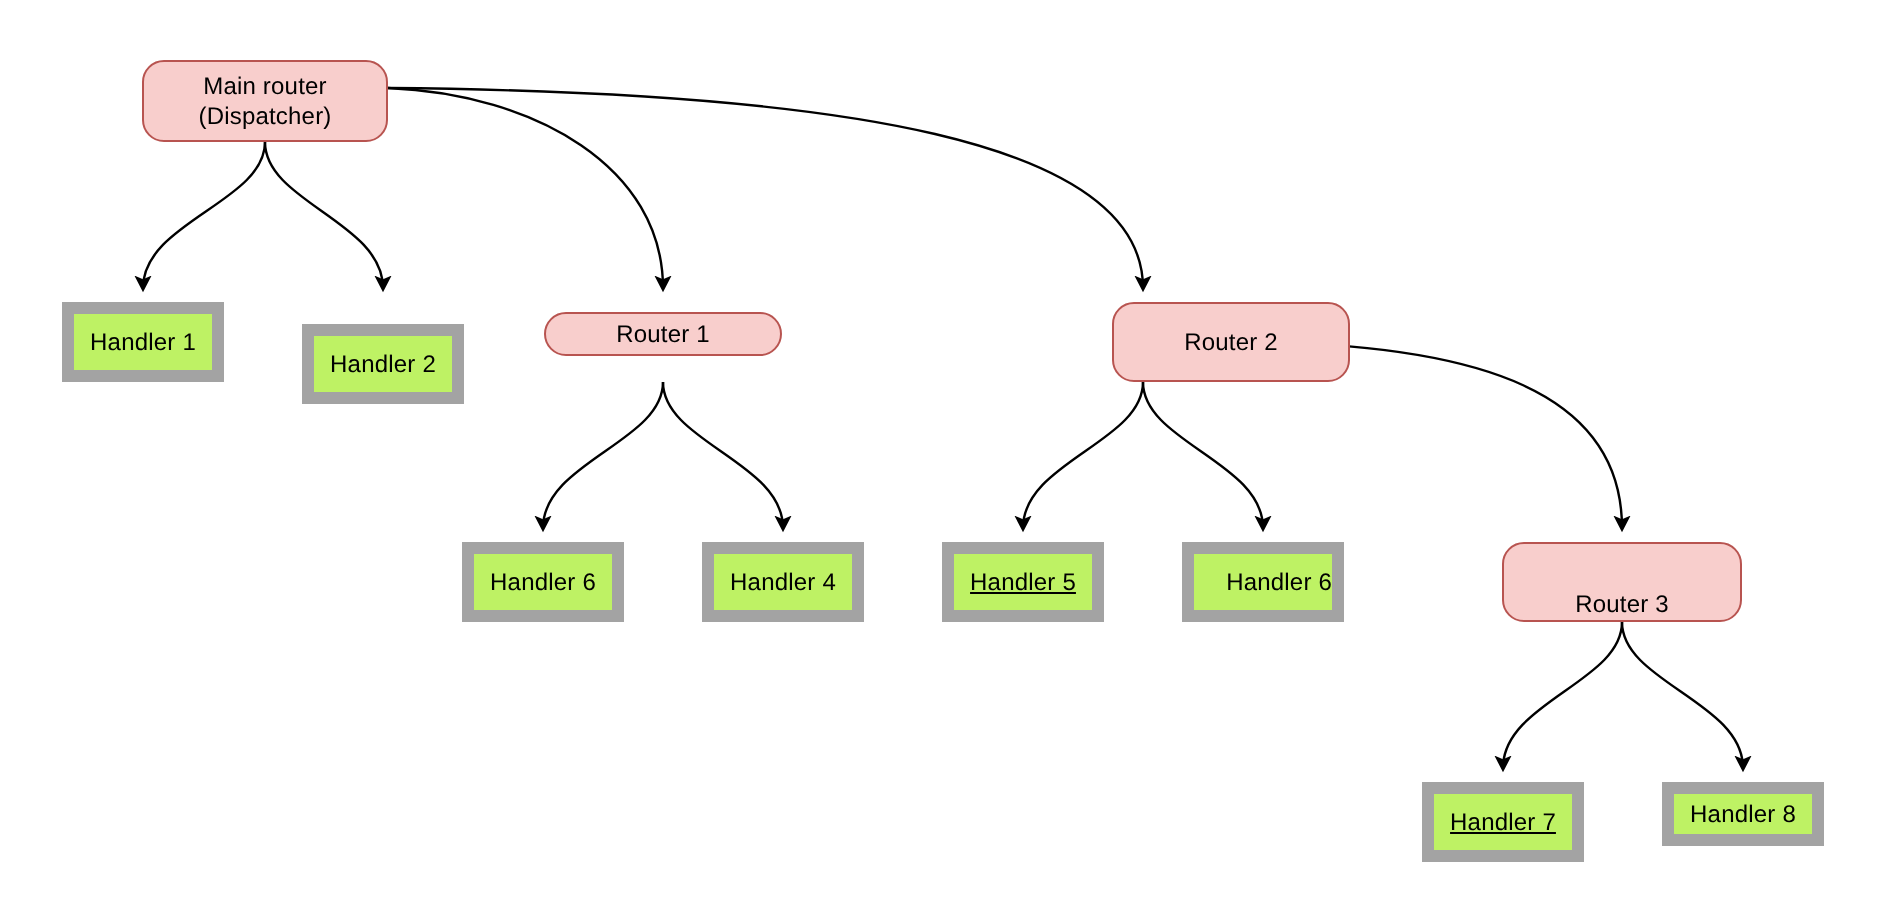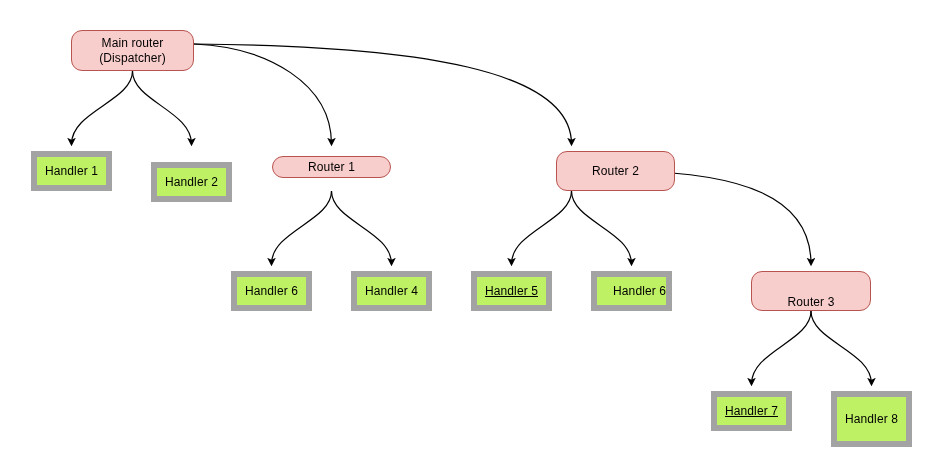--- a/index.html
+++ b/index.html
@@ -85,16 +85,16 @@
       <div class="node node-handler" style="left: 31px; top: 151px; width: 81px; height: 40px;"><span class="node-label">Handler 1</span></div>
       <div class="node node-handler" style="left: 151px; top: 162px; width: 81px; height: 40px; justify-content: center;"><span class="node-label">Handler 2</span></div>
       <div class="node node-router" style="left: 272px; top: 156px; width: 119px; height: 22px;"><span class="node-label">Router 1</span></div>
       <div class="node node-router" style="left: 512px; top: 151px; width: 119px; height: 40px; margin-left: 44px;"><span class="node-label">Router 2</span></div>
       <div class="node node-handler" style="left: 231px; top: 271px; width: 81px; height: 40px;"><span class="node-label">Handler 6</span></div>
       <div class="node node-handler" style="left: 351px; top: 271px; width: 81px; height: 40px;"><span class="node-label">Handler 4</span></div>
       <div class="node node-handler" style="left: 471px; top: 271px; width: 81px; height: 40px; text-decoration: underline;"><span class="node-label">Handler 5</span></div>
       <div class="node node-handler" style="left: 591px; top: 271px; width: 81px; height: 40px; justify-content: flex-end;"><span class="node-label">Handler 6</span></div>
       <div class="node node-router" style="left: 751px; top: 271px; width: 120px; height: 40px; align-items: flex-end;"><span class="node-label">Router 3</span></div>
       <div class="node node-handler" style="left: 711px; top: 391px; width: 81px; height: 40px; text-decoration: underline;"><span class="node-label">Handler 7</span></div>
-      <div class="node node-handler" style="left: 831px; top: 391px; width: 81px; height: 56px;"><span class="node-label">Handler 8</span></div>
+      <div class="node node-handler" style="left: 831px; top: 391px; width: 81px; height: 32px;"><span class="node-label">Handler 8</span></div>
     </div>
 
 </div>
 
 </body></html>

